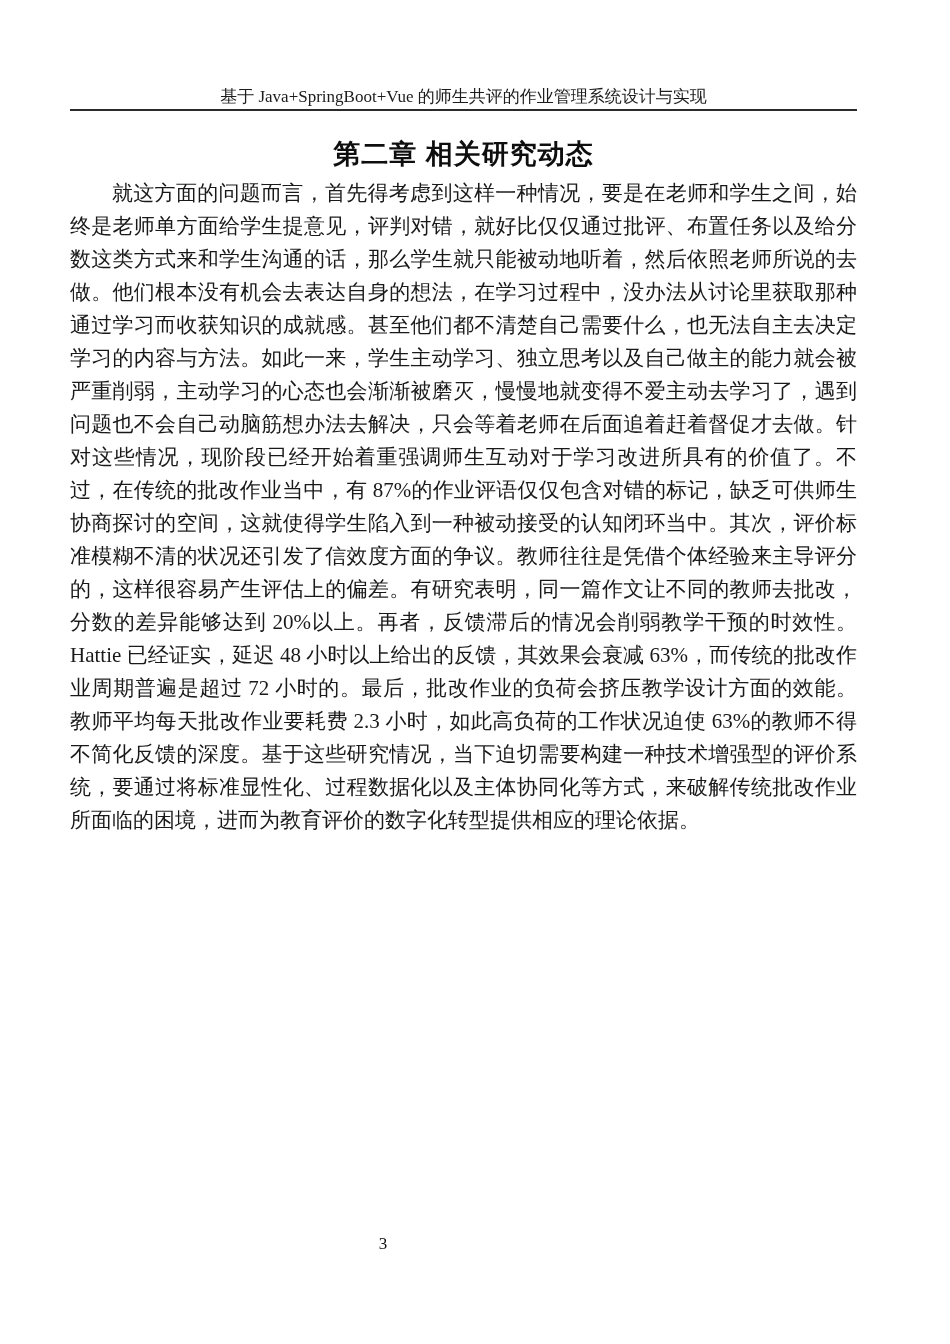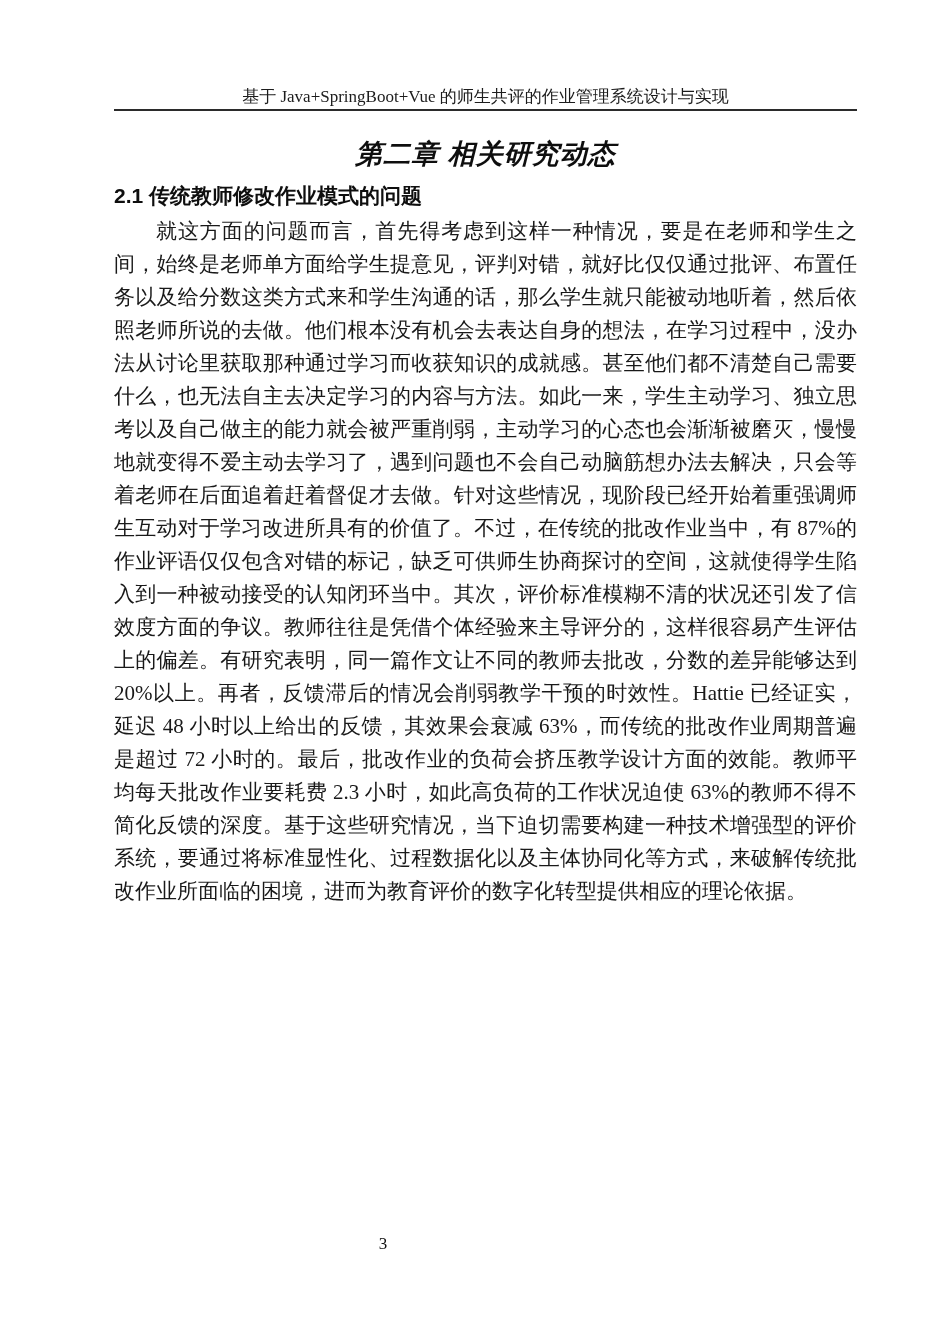--- a/index.html
+++ b/index.html
@@ -14,42 +14,41 @@
     font-family: "Liberation Serif", "DejaVu Serif", serif;
     color: #161616;
     overflow: hidden;
   }
   .page {
     position: absolute;
     inset: 0;
     background: #ffffff;
   }
   .content {
-    margin-left: 114px;
+    margin-left: 70px;
     margin-right: 93px; 
   }
   .running-header {
     padding-top: 86px;
     text-align: center;
     font-size: 17px;
     line-height: 22px;
     color: #1c1c1c;
     border-bottom: 2px solid #2b2b2b;
     padding-bottom: 1px;
   }
   .chapter-title {
     margin: 26px 0 0 0;
     text-align: center;
     font-family: "Liberation Sans", "DejaVu Sans", sans-serif;
     font-weight: bold;
     font-size: 27px;
     line-height: 34px;
     color: #0e0e0e;
     letter-spacing: 1px;
-    font-style: italic;
   }
   .section-heading {
     margin: 11px 0 0 0;
     font-family: "Liberation Sans", "DejaVu Sans", sans-serif;
     font-weight: bold;
     font-size: 21px;
     line-height: 27px;
     color: #0e0e0e;
   }
   .subsection-heading {
@@ -86,21 +85,20 @@
 </head>
 <body>
 
 <div class="page">
   <div class="content">
 
     <div class="running-header">基于 Java+SpringBoot+Vue 的师生共评的作业管理系统设计与实现</div>
 
     <h1 class="chapter-title">第二章 相关研究动态</h1>
 
-    <h2 class="section-heading">2.1 传统教师修改作业模式的问题</h2>
 
     <p class="body-para">就这方面的问题而言，首先得考虑到这样一种情况，要是在老师和学生之间，始终是老师单方面给学生提意见，评判对错，就好比仅仅通过批评、布置任务以及给分数这类方式来和学生沟通的话，那么学生就只能被动地听着，然后依照老师所说的去做。他们根本没有机会去表达自身的想法，在学习过程中，没办法从讨论里获取那种通过学习而收获知识的成就感。甚至他们都不清楚自己需要什么，也无法自主去决定学习的内容与方法。如此一来，学生主动学习、独立思考以及自己做主的能力就会被严重削弱，主动学习的心态也会渐渐被磨灭，慢慢地就变得不爱主动去学习了，遇到问题也不会自己动脑筋想办法去解决，只会等着老师在后面追着赶着督促才去做。针对这些情况，现阶段已经开始着重强调师生互动对于学习改进所具有的价值了。不过，在传统的批改作业当中，有 87%的作业评语仅仅包含对错的标记，缺乏可供师生协商探讨的空间，这就使得学生陷入到一种被动接受的认知闭环当中。其次，评价标准模糊不清的状况还引发了信效度方面的争议。教师往往是凭借个体经验来主导评分的，这样很容易产生评估上的偏差。有研究表明，同一篇作文让不同的教师去批改，分数的差异能够达到 20%以上。再者，反馈滞后的情况会削弱教学干预的时效性。Hattie 已经证实，延迟 48 小时以上给出的反馈，其效果会衰减 63%，而传统的批改作业周期普遍是超过 72 小时的。最后，批改作业的负荷会挤压教学设计方面的效能。教师平均每天批改作业要耗费 2.3 小时，如此高负荷的工作状况迫使 63%的教师不得不简化反馈的深度。基于这些研究情况，当下迫切需要构建一种技术增强型的评价系统，要通过将标准显性化、过程数据化以及主体协同化等方式，来破解传统批改作业所面临的困境，进而为教育评价的数字化转型提供相应的理论依据。</p>
 
 
 
 
   </div>
 
   <div class="page-number">3</div>
 </div>

